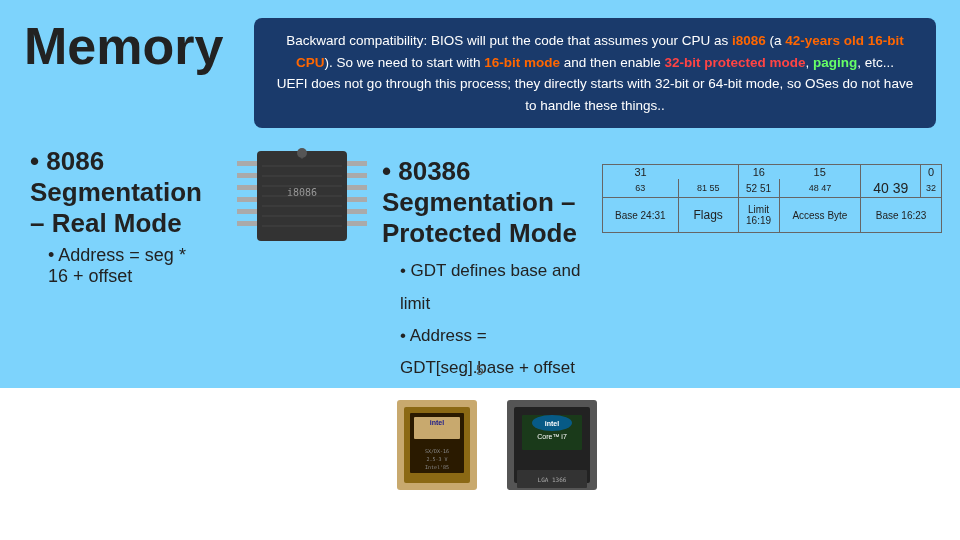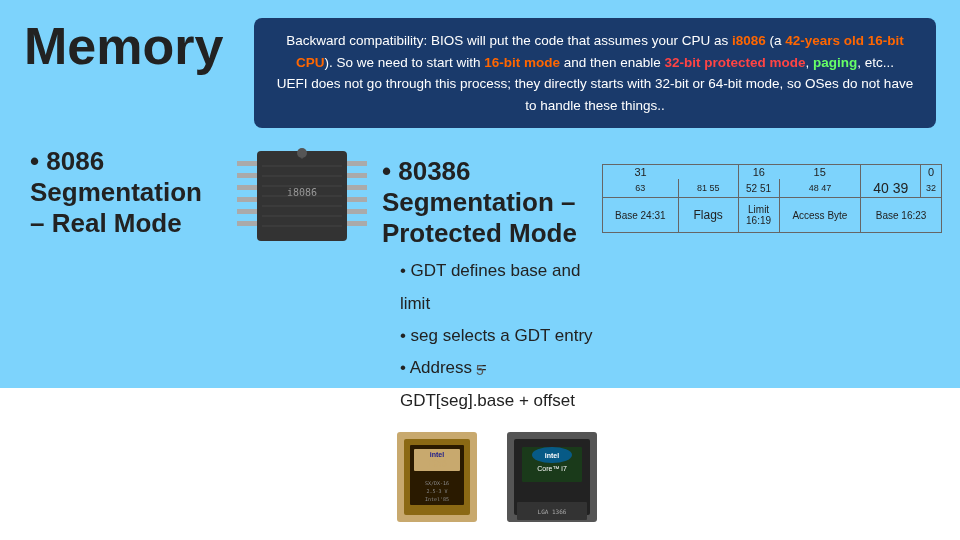--- a/index.html
+++ b/index.html
@@ -191,20 +191,21 @@
       <span>Backward compatibility: BIOS will put the code that assumes your CPU as </span><span class="highlight-orange">i8086</span><span> (a </span><span class="highlight-orange">42-years old 16-bit CPU</span><span>). So we need to start with </span><span class="highlight-orange">16-bit mode</span><span> and then enable </span><span class="highlight-red">32-bit protected mode</span><span>, </span><span class="highlight-green">paging</span><span>, etc...</span><br>
       <span>UEFI does not go through this process; they directly starts with 32-bit or 64-bit mode, so OSes do not have to handle these things..</span>
     </div>
   </div>
 
   <div class="main-content">
 
     <div class="section1">
       <div class="section1-text">
         <div class="section-heading">• 8086 Segmentation – Real Mode</div>
+        <div class="section-subtext">• Address = seg * 16 + offset</div>
       </div>
 
       <div class="chip-image">
         <svg class="dip-chip" viewBox="0 0 150 110">
 
           <rect x="30" y="10" width="90" height="90" fill="#333" rx="4"></rect>
 
           <path d="M75 10 Q75 18 75 18" stroke="#555" stroke-width="1" fill="none"></path>
           <circle cx="75" cy="12" r="5" fill="#555"></circle>
 
@@ -233,21 +234,20 @@
           <line x1="35" y1="85" x2="115" y2="85" stroke="#555" stroke-width="0.5"></line>
         </svg>
       </div>
     </div>
 
     <div class="section2">
       <div class="section2-left">
         <div class="section-heading">• 80386 Segmentation – Protected Mode</div>
         <div class="section2-bullet-items">
           <div>• GDT defines base and limit</div>
-          <div>• seg selects a GDT entry</div>
           <div>• Address = GDT[seg].base + offset</div>
         </div>
 
         <div class="chips-row">
 
           <svg class="intel-chip" viewBox="0 0 90 100">
             <rect x="5" y="5" width="80" height="90" fill="#c8a96e" rx="3"></rect>
             <rect x="12" y="12" width="66" height="76" fill="#8b6914" rx="2"></rect>
             <rect x="18" y="18" width="54" height="60" fill="#2a1a00" rx="1"></rect>
 

